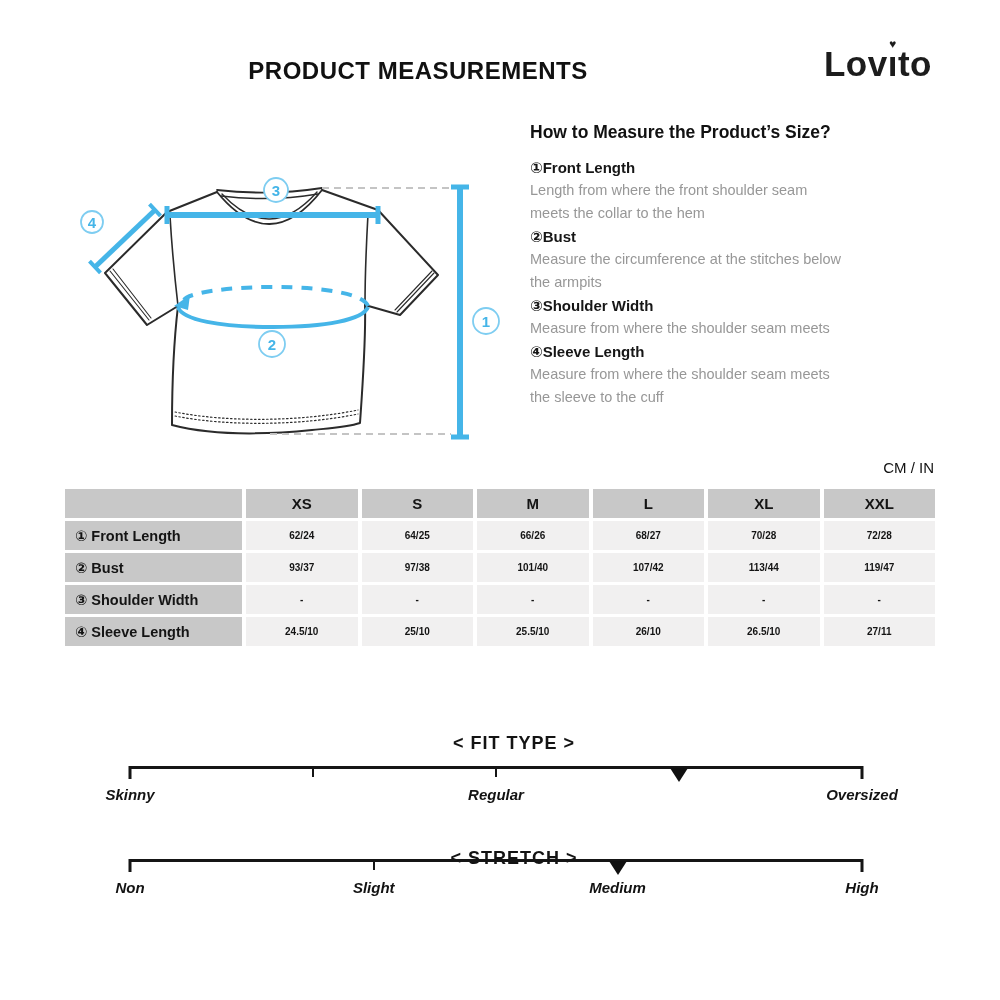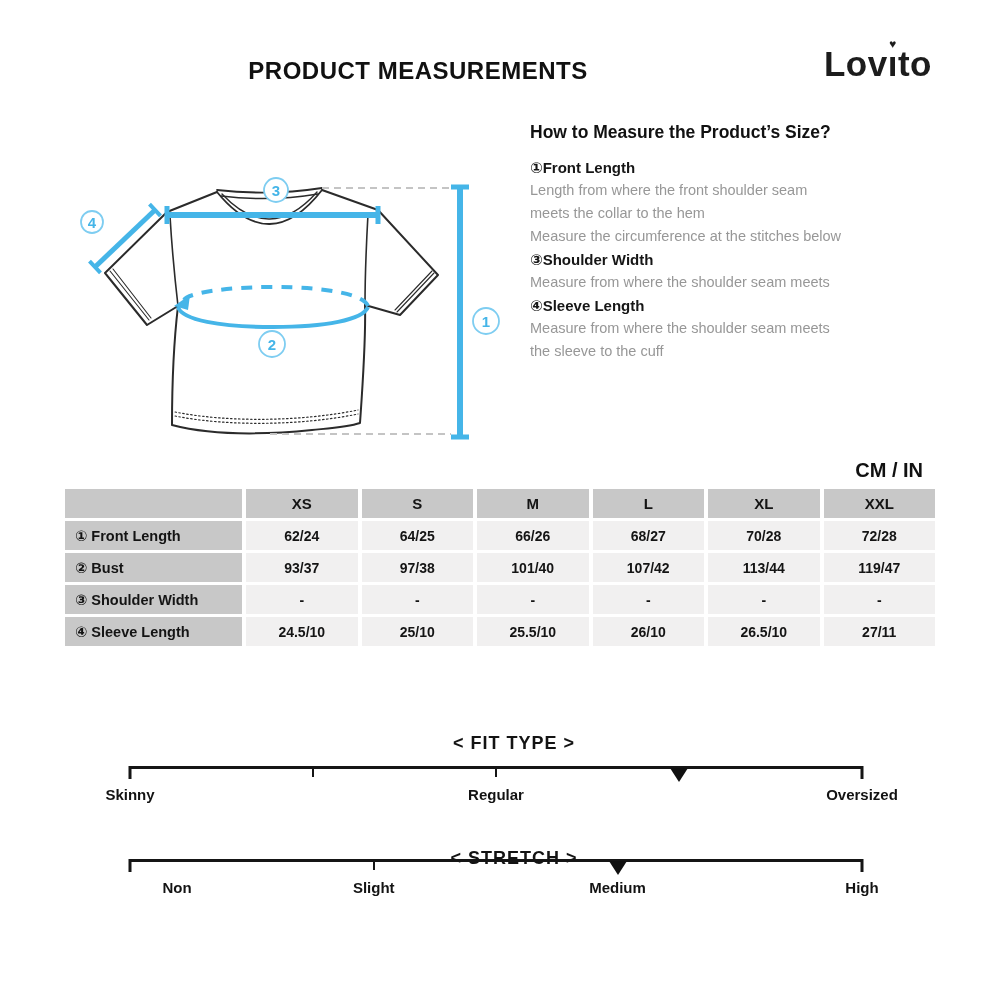--- a/index.html
+++ b/index.html
@@ -21,30 +21,30 @@
   .logo .heart { position:absolute; left:50%; top:-6px; transform:translateX(-50%);
     font-size:12px; line-height:1; color:#1c1c1c; }
   
   .diagram { position:absolute; left:60px; top:140px; }
   
   .howto { position:absolute; left:530px; top:122px; width:412px; }
   .howto-heading { font-size:17.5px; font-weight:700; color:#111; margin-bottom:13px; }
   .howto-label { font-size:15px; font-weight:700; color:#161616; line-height:23px; }
   .howto-desc { font-size:14.5px; color:var(--desc-text,#979797); line-height:23px; }
   
-  .cm-in { position:absolute; top:459px; right:77px; font-size:20px; font-weight:700; }
+  .cm-in { position:absolute; top:459px; right:66px; font-size:15px; font-weight:400; }
   
   .size-table {
     position:absolute; left:65px; top:489px; width:870px;
     display:grid; grid-template-columns:177px repeat(6,1fr);
     column-gap:4px; row-gap:3px;
   }
   .size-table .cell {
     height:29px; display:flex; align-items:center; justify-content:center;
-    font-size:14px; font-weight:700; background:var(--table-cell-bg,#f1f0f0); color:#141414;
+    font-size:10px; font-weight:700; background:var(--table-cell-bg,#f1f0f0); color:#141414;
   }
   .size-table .hdr { background:var(--table-header-bg,#c8c8c8); font-size:15px; }
   .size-table .corner { background:var(--table-header-bg,#c8c8c8); }
   .size-table .rowlabel {
     background:var(--table-header-bg,#c8c8c8); justify-content:flex-start;
     padding-left:10px; font-size:14.5px; font-weight:700;
   }
   
   .footnote { position:absolute; top:676px; left:0; width:1000px; text-align:center;
     font-size:14.5px; font-weight:700; color:#131313; }
@@ -53,21 +53,21 @@
     font-size:18px; font-weight:800; letter-spacing:1px; color:#131313;padding-left:28px; }
   .slider { position:absolute; left:130px; width:732px; height:40px; }
   .slider .track { position:absolute; left:0; top:0; width:100%; height:3px; background:#151515; }
   .slider .tick { position:absolute; top:0; width:2px; height:11px; background:#151515;
     transform:translateX(-50%); }
   .slider .tick.end { width:3px; height:13px; }
   .slider .marker { position:absolute; top:2px; width:0; height:0; transform:translateX(-50%);
     border-left:9px solid transparent; border-right:9px solid transparent;
     border-top:14px solid #101010; }
   .slider .slider-label { position:absolute; top:20px; transform:translateX(-50%);
-    font-size:15px; font-weight:700; white-space:nowrap; color:#131313; }
+    font-size:15px; font-weight:700; white-space:nowrap; color:#131313;font-style:italic; }
 </style>
 </head>
 <body>
 
 <div class="page">
 
   <div class="title">PRODUCT MEASUREMENTS</div>
 
   <div class="logo"><span>Lov</span><span class="logo-i"><span>ı</span><span class="heart">♥</span></span><span>to</span></div>
 
@@ -124,21 +124,23 @@
       <text x="426" y="186.5" fill="#45b5e8">1</text>
     </g>
   </svg>
 
   <div class="howto">
     <div class="howto-heading">How to Measure the Product’s Size?</div>
     <div id="howto-items">
         <div class="howto-label">①Front Length</div>
         <div class="howto-desc">Length from where the front shoulder seam</div>
         <div class="howto-desc">meets the collar to the hem</div>
+        <div class="howto-label">②Bust</div>
         <div class="howto-desc">Measure the circumference at the stitches below</div>
+        <div class="howto-desc">the armpits</div>
         <div class="howto-label">③Shoulder Width</div>
         <div class="howto-desc">Measure from where the shoulder seam meets</div>
         <div class="howto-label">④Sleeve Length</div>
         <div class="howto-desc">Measure from where the shoulder seam meets</div>
         <div class="howto-desc">the sleeve to the cuff</div>
       </div>
   </div>
 
   <div class="cm-in">CM / IN</div>
 
@@ -194,20 +196,20 @@
         <span class="slider-label" style="left: 50%;">Regular</span>
         <span class="slider-label" style="left: 100%; text-align: right;">Oversized</span>
       </div>
       <div class="slider-heading" style="top: 826px; margin-top: 22px;">&lt; STRETCH &gt;</div>
       <div class="slider" style="top: 859px;">
         <div class="track"></div>
         <div class="tick end" style="left: 0%;"></div>
         <div class="tick" style="left: 33.3%;"></div>
         <div class="tick end" style="left: 100%;"></div>
         <div class="marker" style="left: 66.6%;"></div>
-        <span class="slider-label" style="left: 0%; margin-left: 47px;">Non</span>
+        <span class="slider-label" style="left: 0%;">Non</span>
         <span class="slider-label" style="left: 33.3%;">Slight</span>
         <span class="slider-label" style="left: 66.6%;">Medium</span>
         <span class="slider-label" style="left: 100%;">High</span>
       </div>
     </div>
 
 </div>
 
 </body></html>

